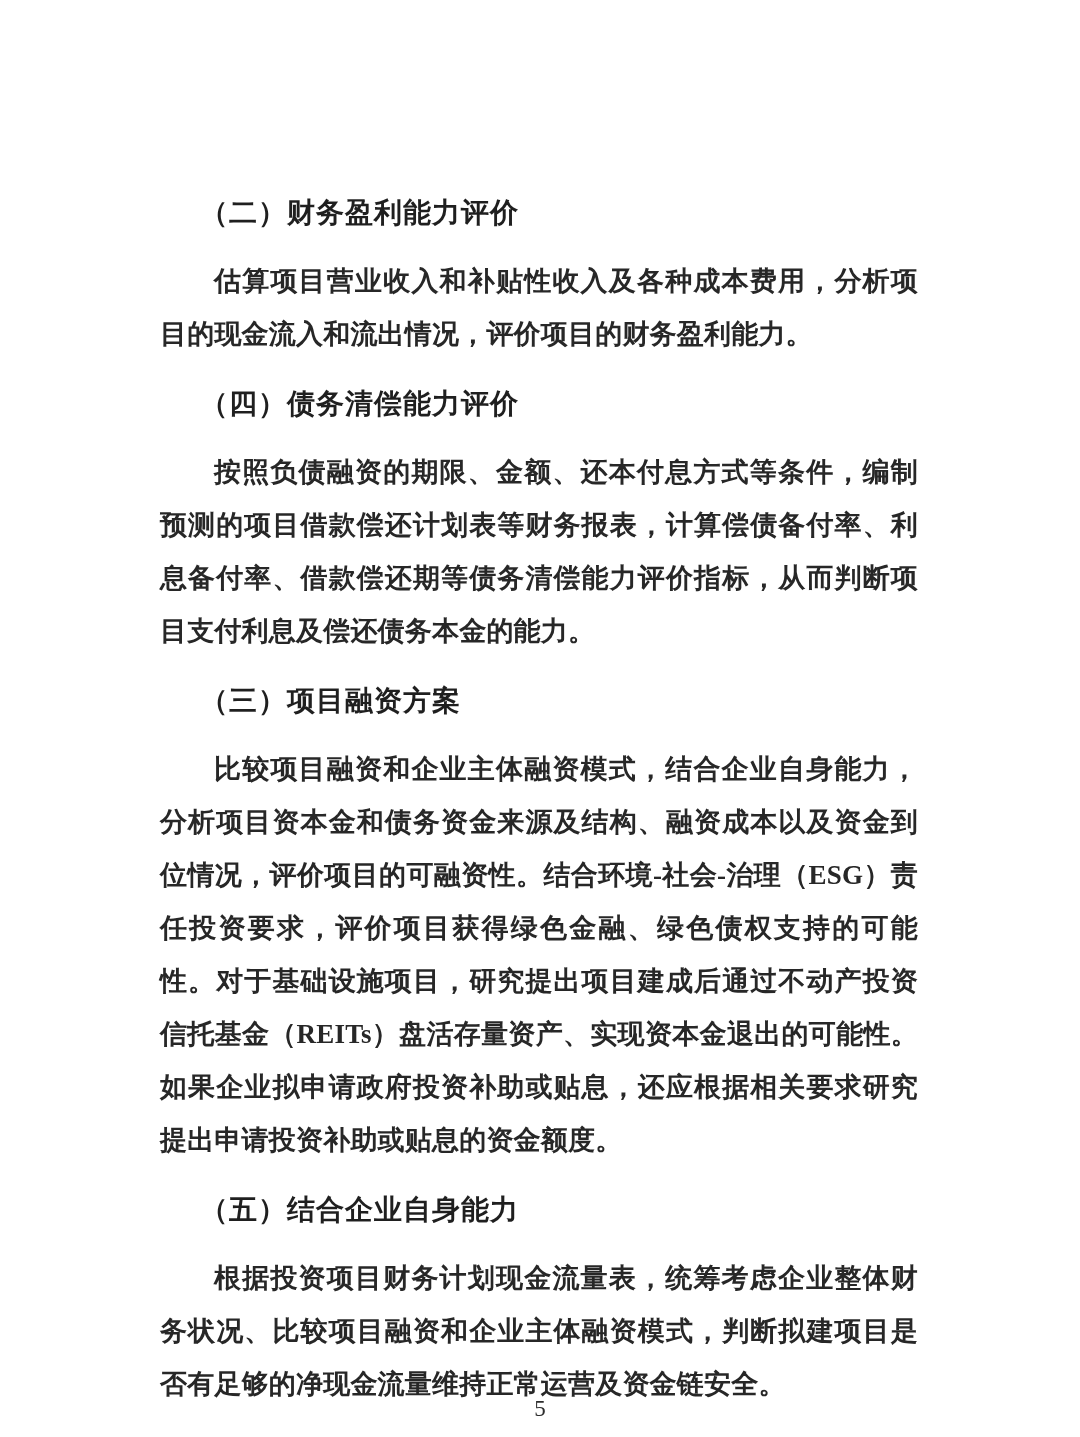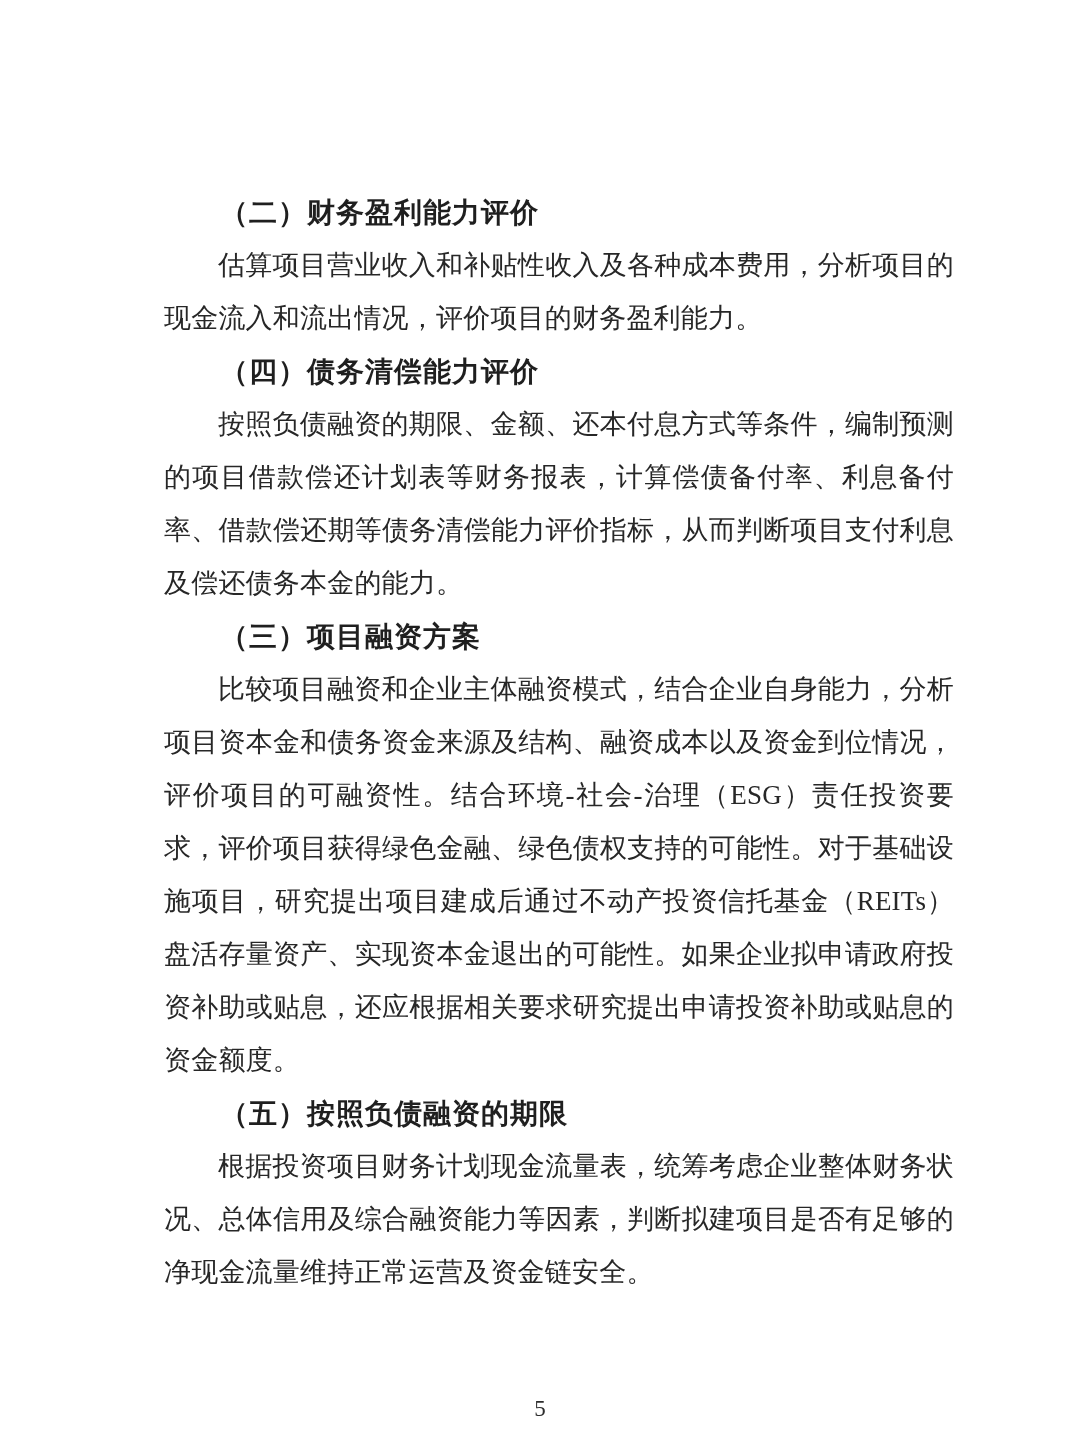--- a/index.html
+++ b/index.html
@@ -12,43 +12,44 @@
     width: 1080px;
     height: 1437px;
     margin: 0 auto;
     background: #ffffff;
     font-family: "Liberation Serif", "DejaVu Serif", serif;
     color: #262626;
     overflow: hidden;
   }
   .content {
     position: absolute;
-    left: 164px;
+    left: 144px;
     top: 186px;
     width: 790px;
   }
   .section-heading {
     margin: 0;
     font-size: 28px;
     line-height: 53px;
     font-weight: bold;
     color: #1f1f1f;
     text-indent: 2em;
     letter-spacing: 1px;
     white-space: nowrap;
   }
   .section-paragraph {
-    margin: 0;
+    margin: 16px;
     font-size: 27px;
     line-height: 53px;
     text-align: justify;
     text-justify: inter-character;
     text-indent: 2em;
     letter-spacing: 0.2px;
     color: #272727;
+    font-weight: bold;
   }
   .page-footer {
     position: absolute;
     left: 0;
     right: 0;
     top: 1396px;
     text-align: center;
   }
   .page-number {
     font-size: 23px;
@@ -71,22 +72,22 @@
       <h3 class="section-heading">（四）债务清偿能力评价</h3>
       <p class="section-paragraph">按照负债融资的期限、金额、还本付息方式等条件，编制预测的项目借款偿还计划表等财务报表，计算偿债备付率、利息备付率、借款偿还期等债务清偿能力评价指标，从而判断项目支付利息及偿还债务本金的能力。</p>
     </div>
 
     <div class="section">
       <h3 class="section-heading">（三）项目融资方案</h3>
       <p class="section-paragraph">比较项目融资和企业主体融资模式，结合企业自身能力，分析项目资本金和债务资金来源及结构、融资成本以及资金到位情况，评价项目的可融资性。结合环境-社会-治理（ESG）责任投资要求，评价项目获得绿色金融、绿色债权支持的可能性。对于基础设施项目，研究提出项目建成后通过不动产投资信托基金（REITs）盘活存量资产、实现资本金退出的可能性。如果企业拟申请政府投资补助或贴息，还应根据相关要求研究提出申请投资补助或贴息的资金额度。</p>
     </div>
 
     <div class="section">
-      <h3 class="section-heading">（五）按照负债融资的期限</h3>
-      <p class="section-paragraph">根据投资项目财务计划现金流量表，统筹考虑企业整体财务状况、总体信用及综合融资能力等因素，判断拟建项目是否有足够的净现金流量维持正常运营及资金链安全。</p>
+      <h3 class="section-heading">（五）结合企业自身能力</h3>
+      <p class="section-paragraph">根据投资项目财务计划现金流量表，统筹考虑企业整体财务状况、比较项目融资和企业主体融资模式，判断拟建项目是否有足够的净现金流量维持正常运营及资金链安全。</p>
     </div>
 
   </div>
 
   <div class="page-footer">
     <span class="page-number">5</span>
   </div>
 
 </div>
 

